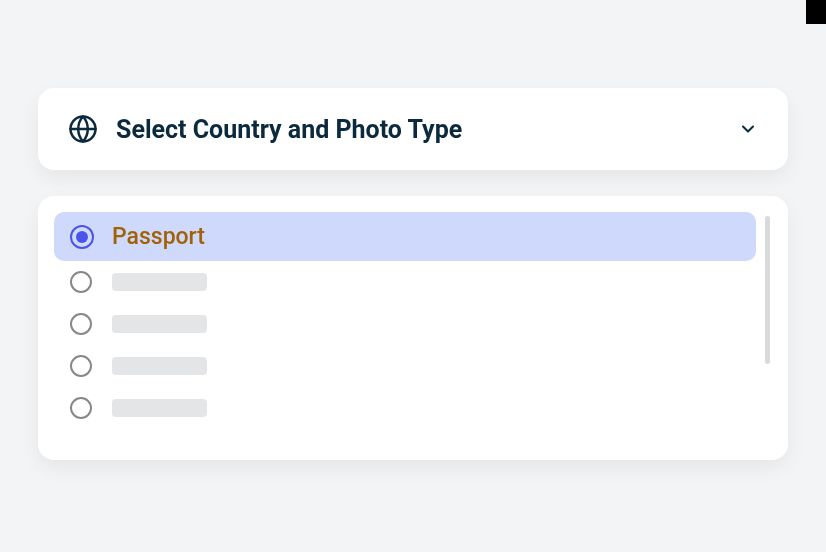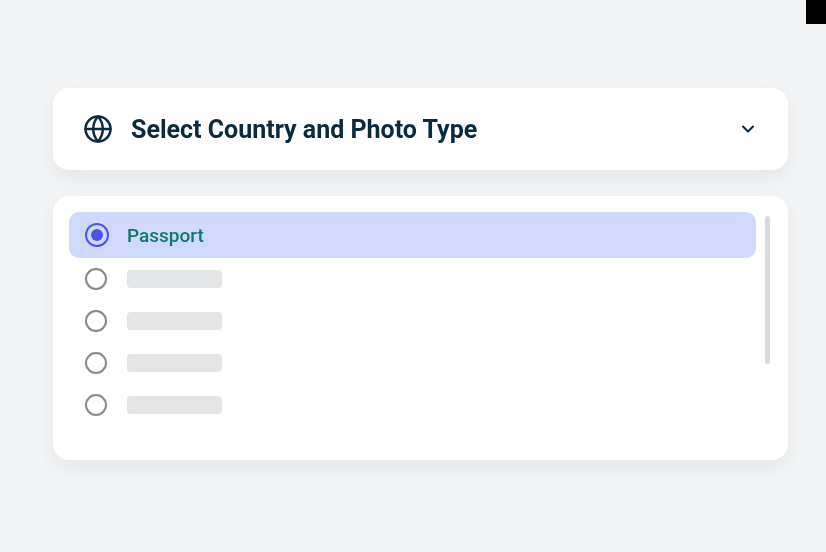--- a/index.html
+++ b/index.html
@@ -17,21 +17,21 @@
     }
     .top-corner {
       position: absolute;
       top: 0;
       right: 0;
       width: 20px;
       height: 24px;
       background: #000;
     }
     .container {
-      padding: 88px 38px 0 53px;
+      padding: 88px 38px 0 38px;
     }
     .dropdown-card {
       background: #fff;
       border-radius: 16px;
       padding: 26px 30px;
       display: flex;
       align-items: center;
       gap: 18px;
       box-shadow: 0 8px 20px rgba(0,0,0,0.06);
       margin-bottom: 26px;
@@ -90,23 +90,23 @@
       border-radius: 50%;
     }
     .radio-empty {
       width: 22px;
       height: 22px;
       border-radius: 50%;
       border: 2px solid #888;
       flex-shrink: 0;
     }
     .option-label {
-      font-size: 19px;
+      font-size: 23px;
       font-weight: 500;
-      color: #0f766e;
+      color: #a16207;
     }
     .skeleton {
       width: 95px;
       height: 18px;
       border-radius: 4px;
       background: #e3e5e7;
     }
     .scrollbar-track {
       width: 6px;
       height: 100%;

